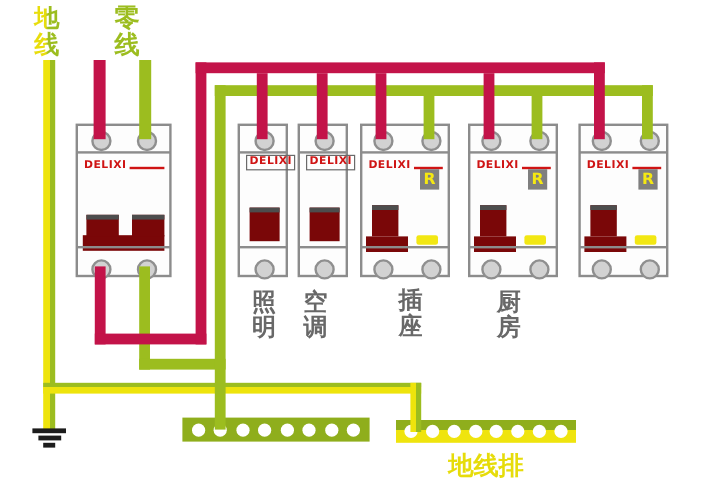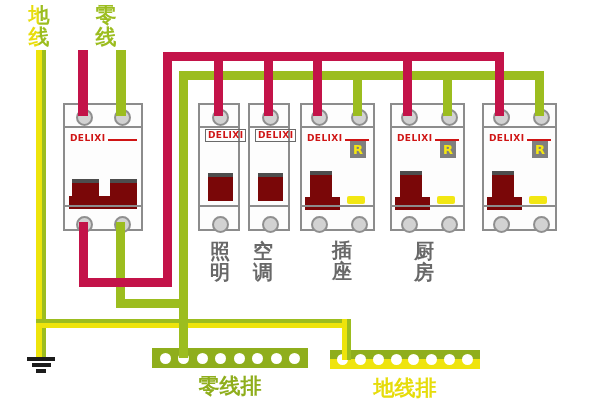--- a/index.html
+++ b/index.html
@@ -204,16 +204,15 @@
   <div class="bus bus-ground">
       <div class="hole"></div>
       <div class="hole"></div>
       <div class="hole"></div>
       <div class="hole"></div>
       <div class="hole"></div>
       <div class="hole"></div>
       <div class="hole"></div>
       <div class="hole"></div>
     </div>
-  <div class="bus-label bus-label-neutral">零线排</div>
   <div class="bus-label bus-label-ground">地线排</div>
 
 </div>
 
 </body></html>

